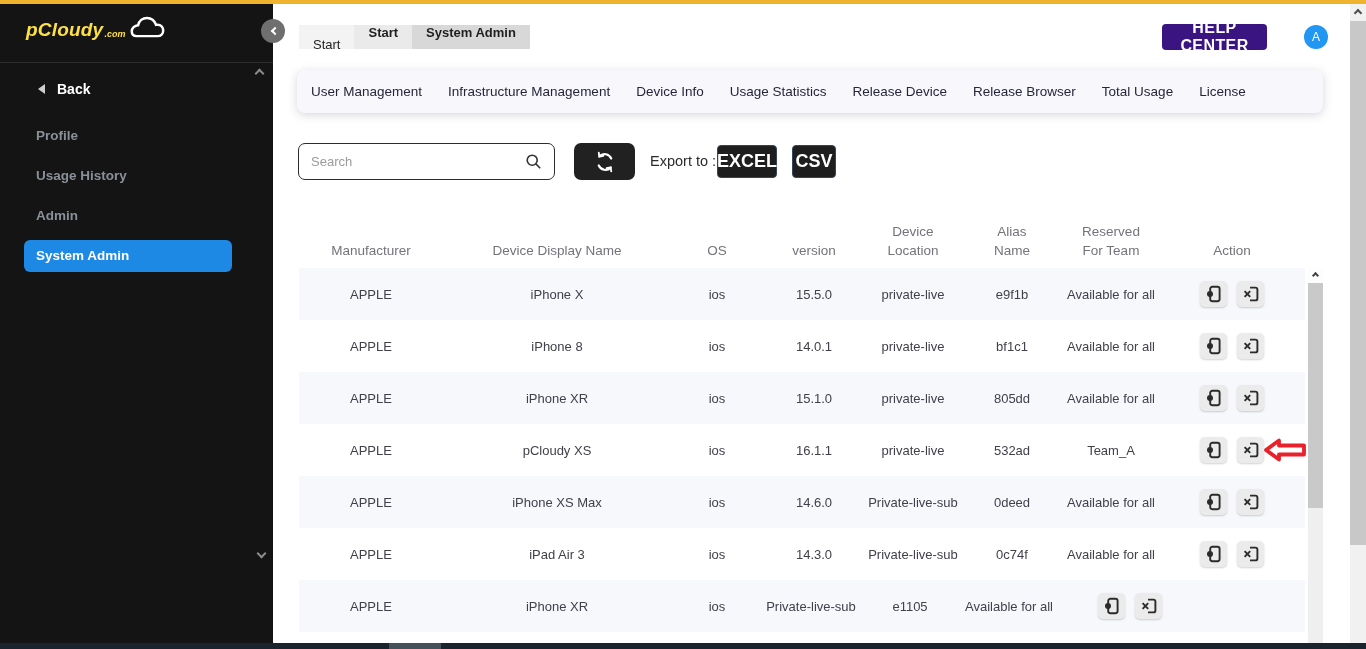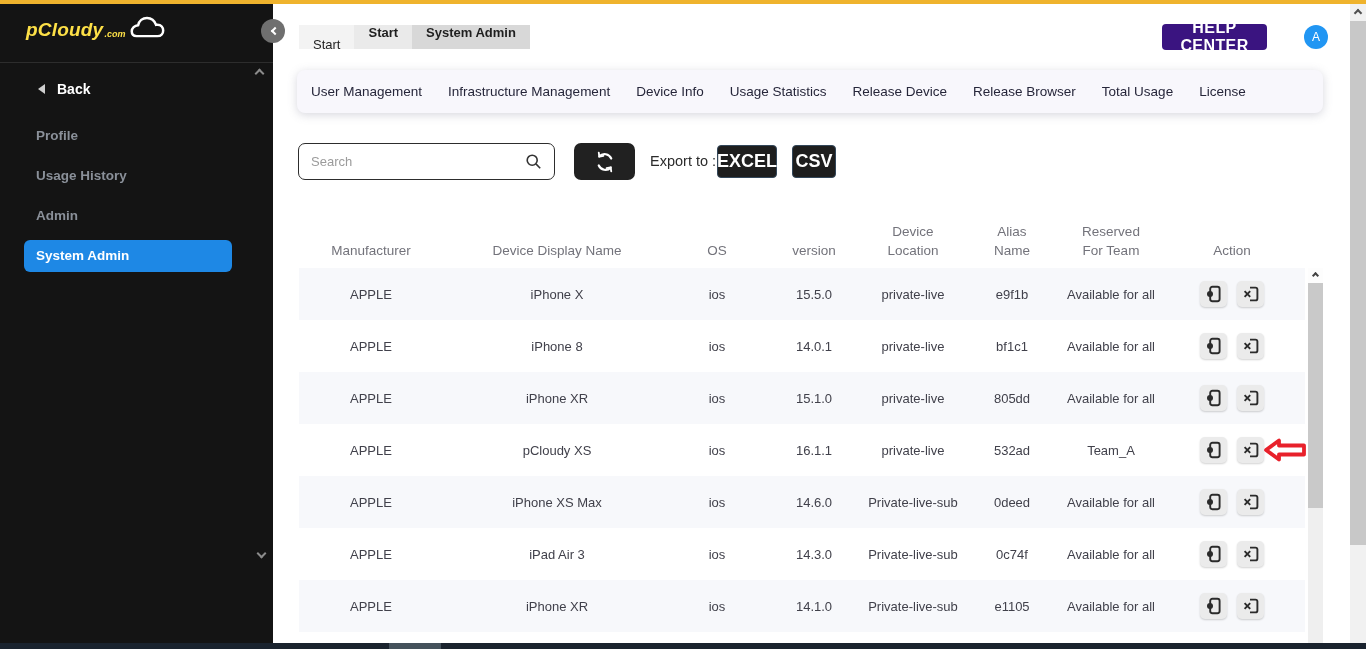--- a/index.html
+++ b/index.html
@@ -437,23 +437,20 @@
       <div class="trow odd">
         <div class="cell c0">
           <span>APPLE</span>
         </div>
         <div class="cell c1">
           <span>iPhone XR</span>
         </div>
         <div class="cell c2">
           <span>ios</span>
         </div>
-        <div class="cell c3">
-          <span>14.1.0</span>
-        </div>
         <div class="cell c4">
           <span>Private-live-sub</span>
         </div>
         <div class="cell c5">
           <span>e1105</span>
         </div>
         <div class="cell c6">
           <span>Available for all</span>
         </div>
         <div class="cell c7">

